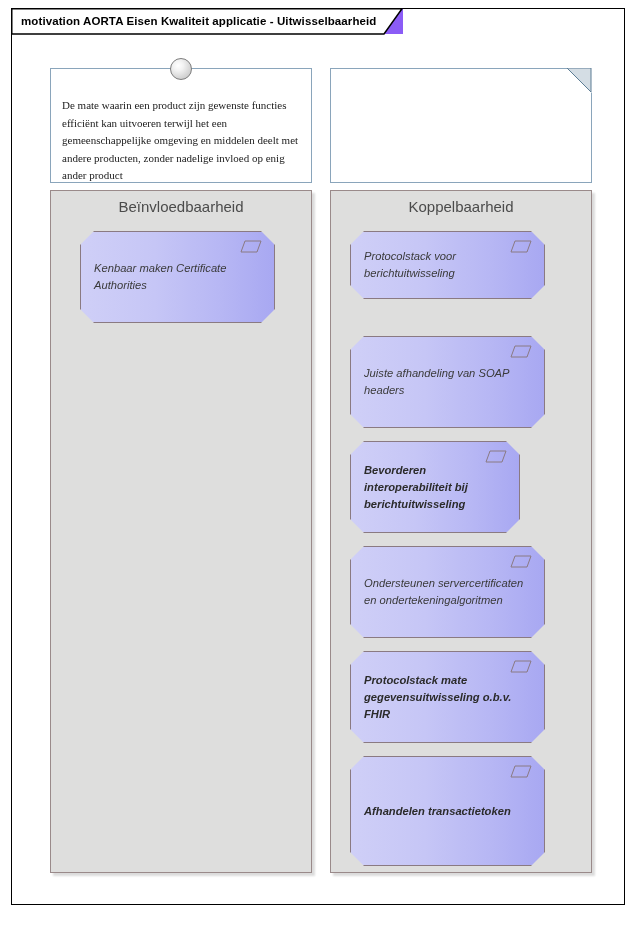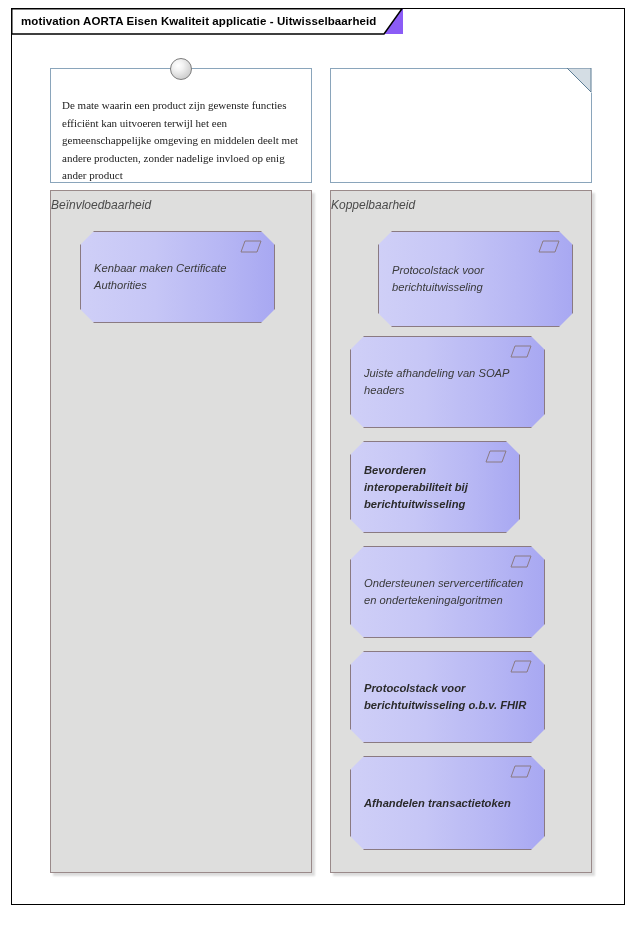--- a/index.html
+++ b/index.html
@@ -93,23 +93,23 @@
   .group{
     position:absolute;
     background:#dededd;
     border:1px solid #9a8a8a;
     box-sizing:border-box;
     box-shadow:3px 3px 2px rgba(0,0,0,0.14);
   }
   .group-title{
     position:absolute;
     left:0;right:0;top:7px;
-    font-size:12px;
+    text-align:center;
+    font-size:15px;
     color:#4b4b4b;
-    font-style:italic;
   }
 
   
   .req{
     position:absolute;
     box-sizing:border-box;
   }
   .req .oct{
     position:absolute;inset:0;
     background:linear-gradient(to right,#cfcff7 0%, #c6c6f6 38%, #b7b7f4 72%, #a8a8f2 100%);
@@ -188,21 +188,21 @@
   <svg class="req-icon" viewBox="0 0 22 13">
     <polygon points="5,1 21,1 17,12 1,12" fill="none" stroke="#8a7a82" stroke-width="1"></polygon>
   </svg>
   <div class="req-label">Kenbaar maken Certificate Authorities</div>
 </div>
 
 <div class="group" id="group-right" style="left:330px;top:190px;width:262px;height:683px;">
   <div class="group-title">Koppelbaarheid</div>
 </div>
 
-<div class="req" id="req-r0" style="left:350px;top:231px;width:195px;height:96px;margin-left:28px;">
+<div class="req" id="req-r0" style="left:350px;top:231px;width:195px;height:68px;">
   <div class="oct-shadow"></div>
   <div class="oct"></div>
   <svg class="req-icon" viewBox="0 0 22 13">
     <polygon points="5,1 21,1 17,12 1,12" fill="none" stroke="#8a7a82" stroke-width="1"></polygon>
   </svg>
   <div class="req-label">Protocolstack voor berichtuitwisseling</div>
 </div>
 
 <div class="req" id="req-r1" style="left:350px;top:336px;width:195px;height:92px;">
   <div class="oct-shadow"></div>
@@ -230,23 +230,23 @@
   </svg>
   <div class="req-label">Ondersteunen servercertificaten en ondertekeningalgoritmen</div>
 </div>
 
 <div class="req bold" id="req-r4" style="left:350px;top:651px;width:195px;height:92px;">
   <div class="oct-shadow"></div>
   <div class="oct"></div>
   <svg class="req-icon" viewBox="0 0 22 13">
     <polygon points="5,1 21,1 17,12 1,12" fill="none" stroke="#8a7a82" stroke-width="1"></polygon>
   </svg>
-  <div class="req-label">Protocolstack voor berichtuitwisseling o.b.v. FHIR</div>
-</div>
-
-<div class="req bold" id="req-r5" style="left:350px;top:756px;width:195px;height:94px;border-radius:21px;">
+  <div class="req-label">Protocolstack mate gegevensuitwisseling o.b.v. FHIR</div>
+</div>
+
+<div class="req bold" id="req-r5" style="left:350px;top:756px;width:195px;height:110px;border-radius:21px;">
   <div class="oct-shadow"></div>
   <div class="oct"></div>
   <svg class="req-icon" viewBox="0 0 22 13">
     <polygon points="5,1 21,1 17,12 1,12" fill="none" stroke="#8a7a82" stroke-width="1"></polygon>
   </svg>
   <div class="req-label">Afhandelen transactietoken</div>
 </div>
 
 </body></html>

